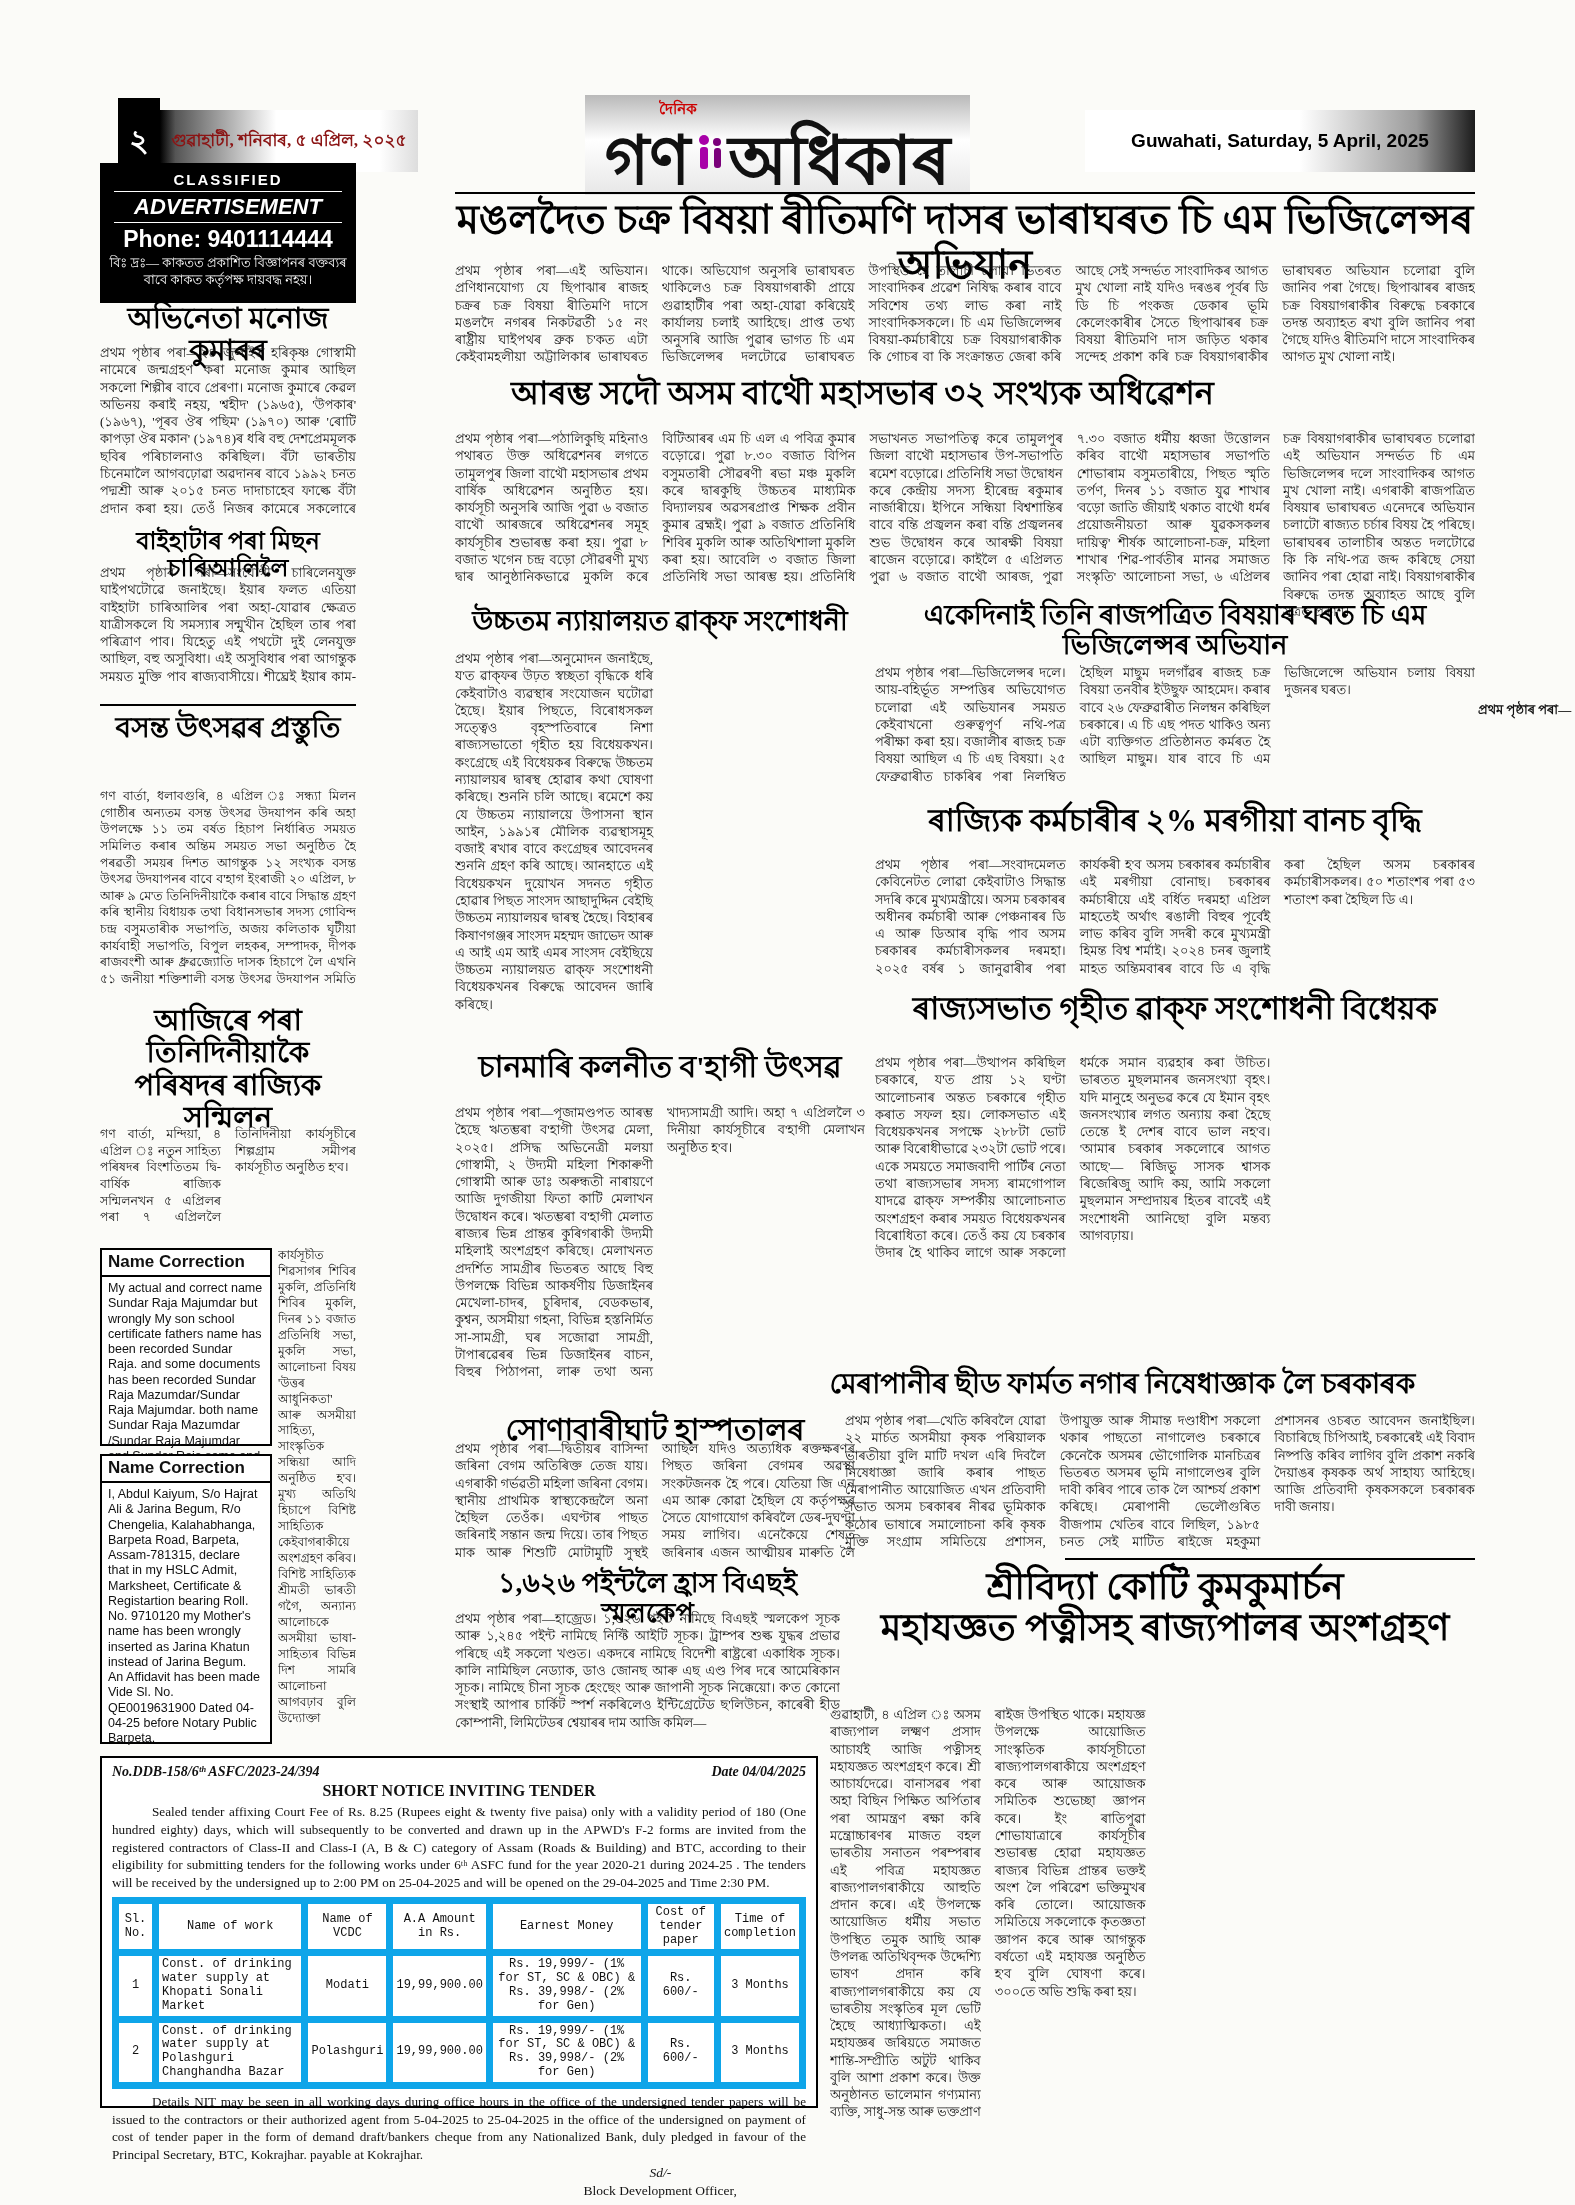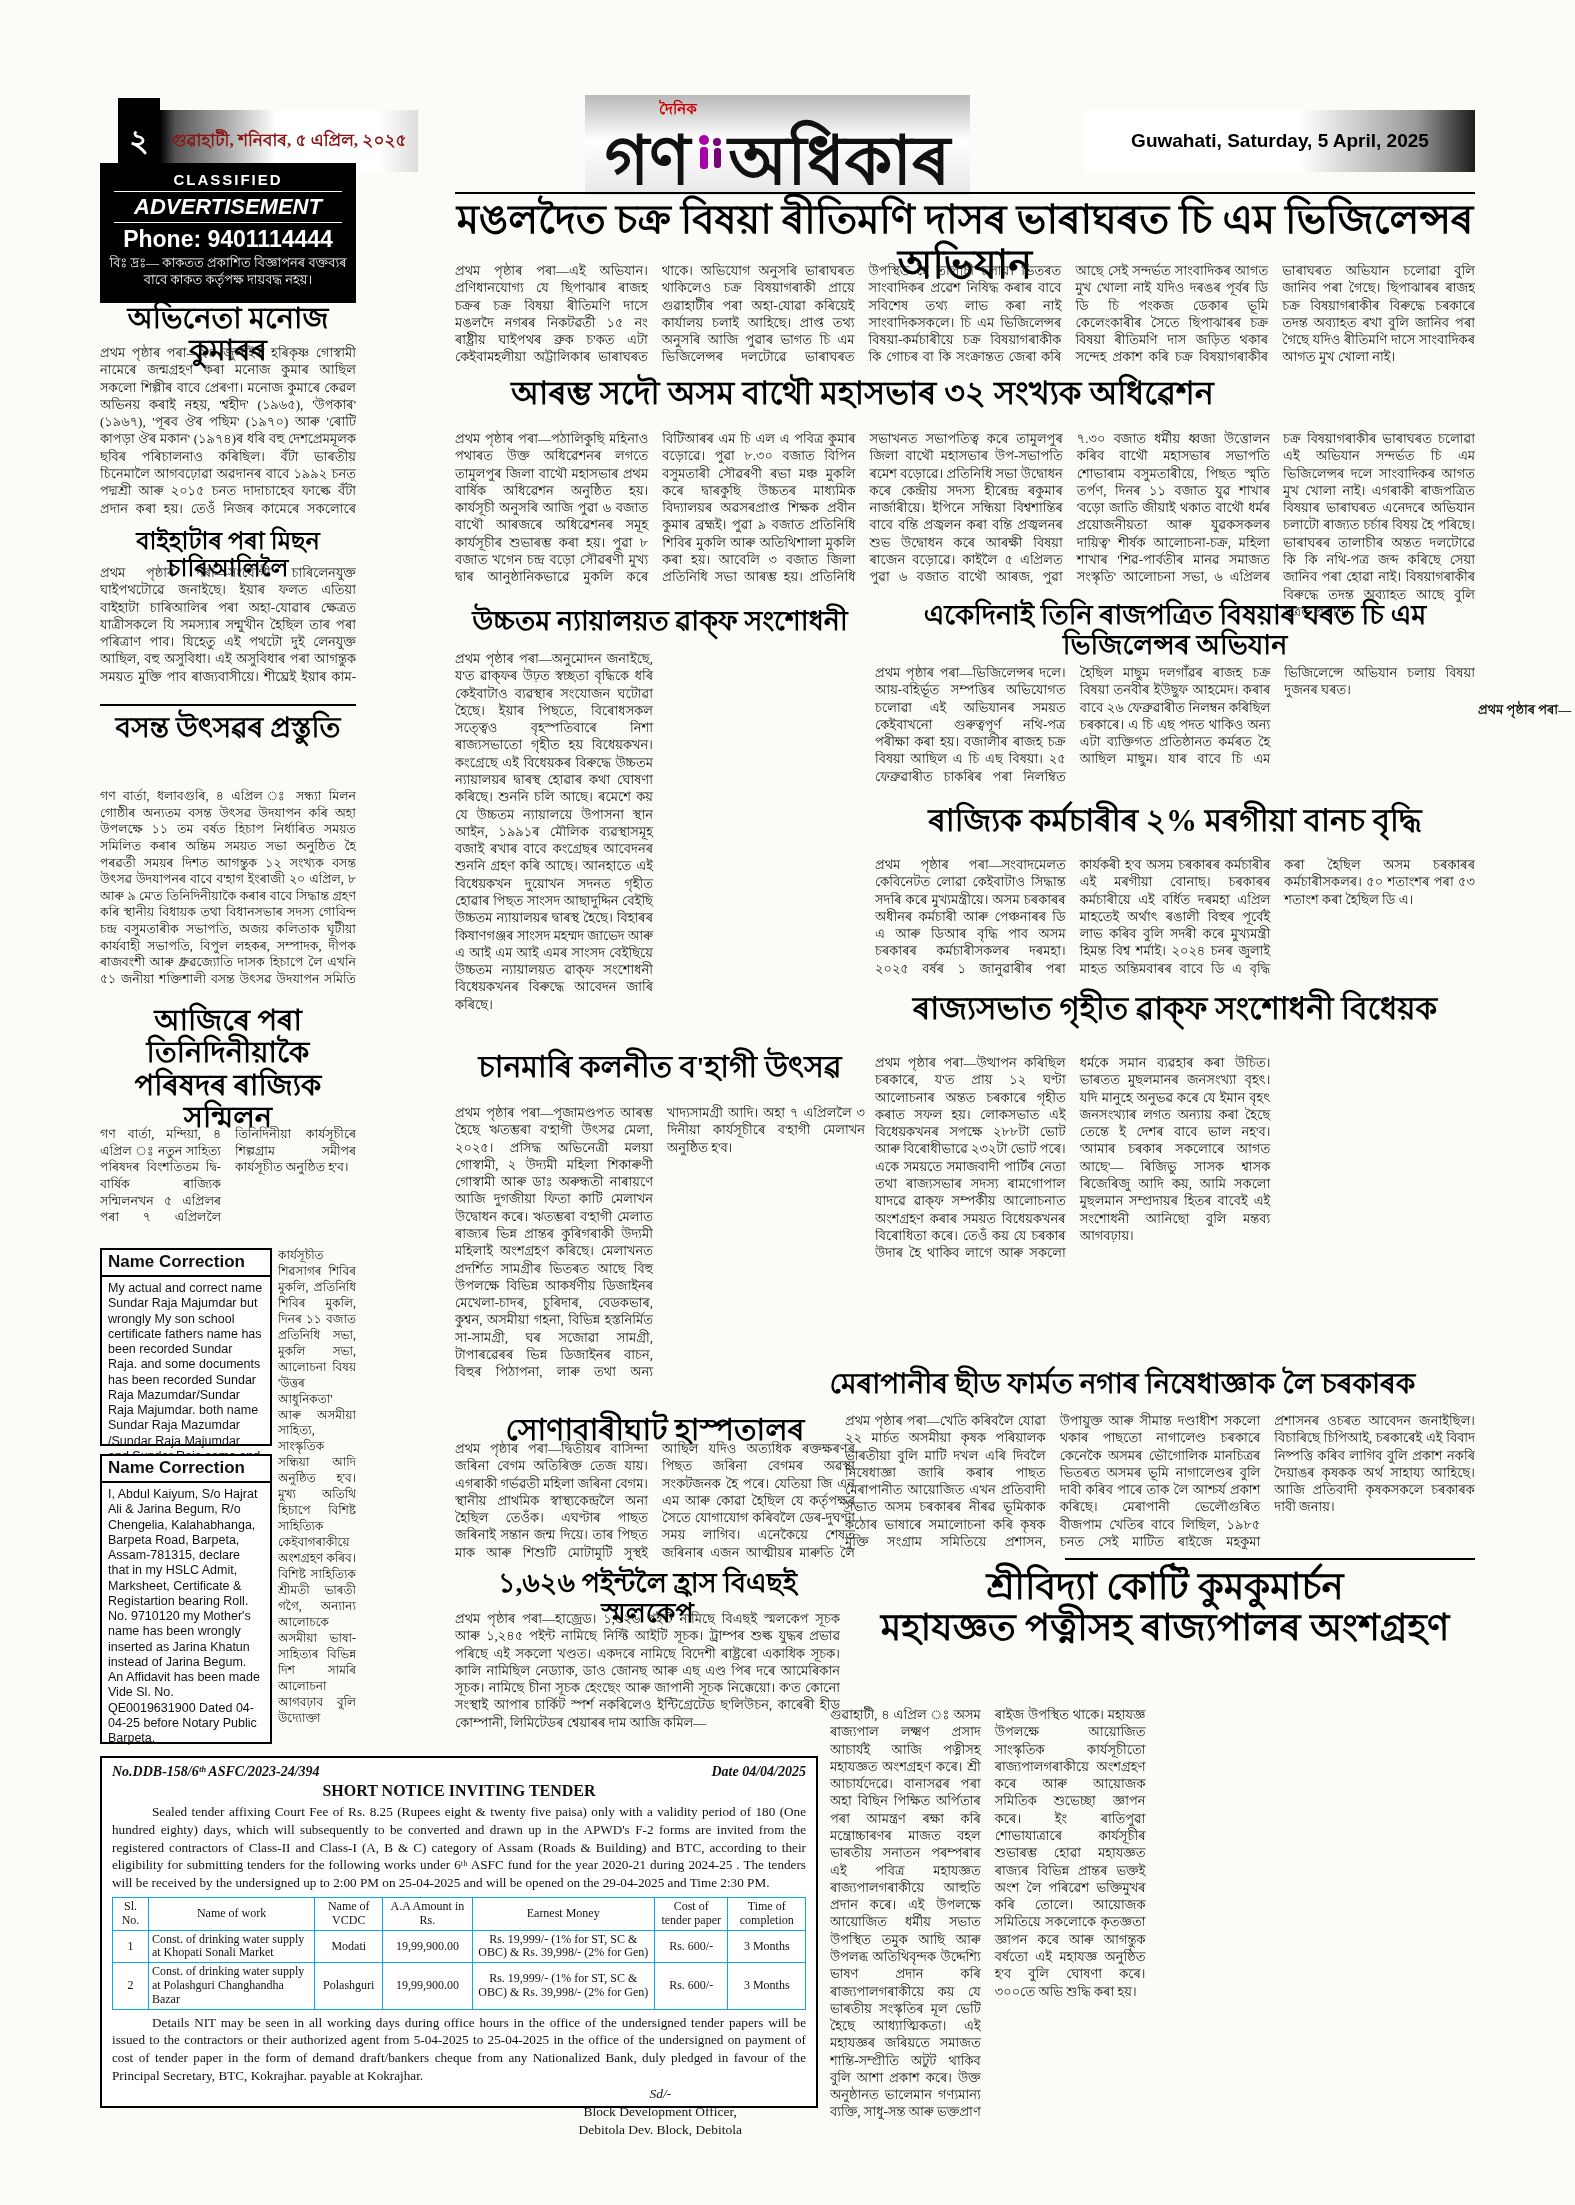--- a/index.html
+++ b/index.html
@@ -26,21 +26,21 @@
   
   .namebox{border:2px solid #000;box-sizing:border-box;padding:5px 6px;font-family:"Liberation Sans",sans-serif;background:#fff;}
   .namebox .nb-title{font-weight:700;font-size:17px;border-bottom:2px solid #000;margin:-5px -6px 4px;padding:2px 6px 3px;}
   .namebox .nb-body{font-size:12.5px;line-height:1.22;text-align:left;}
   
   .tender{border:2px solid #000;box-sizing:border-box;padding:6px 10px;background:#fff;}
   .tender .t-head{display:flex;justify-content:space-between;font-style:italic;font-size:14px;font-weight:600;}
   .tender .t-title{text-align:center;font-weight:700;font-size:16px;margin:2px 0 3px;}
   .tender .t-para{font-size:13.2px;line-height:1.35;text-align:justify;text-indent:40px;}
   .tender table{border-collapse:collapse;width:100%;margin:5px 0 4px;font-size:12px;line-height:1.15;}
-  .tender th,.tender td{border:1px solid #0ea5e9;padding:2px 3px;text-align:center;vertical-align:middle;font-weight:400;}
+  .tender th,.tender td{border:7px solid #0ea5e9;padding:2px 3px;text-align:center;vertical-align:middle;font-weight:400;font-family:Liberation Mono, monospace;}
   .tender td.lft{text-align:left;}
   .tender .t-sign{margin-left:58%;text-align:center;font-size:13.5px;line-height:1.35;}
 </style>
 </head>
 <body>
 
 <div class="abs pagenum" style="left:118px;top:98px;width:42px;height:88px;">২</div>
 <div class="abs strip-l" style="left:160px;top:110px;width:258px;height:62px;">
   <span>গুৱাহাটী, শনিবাৰ, ৫ এপ্ৰিল, ২০২৫</span>
 </div>

